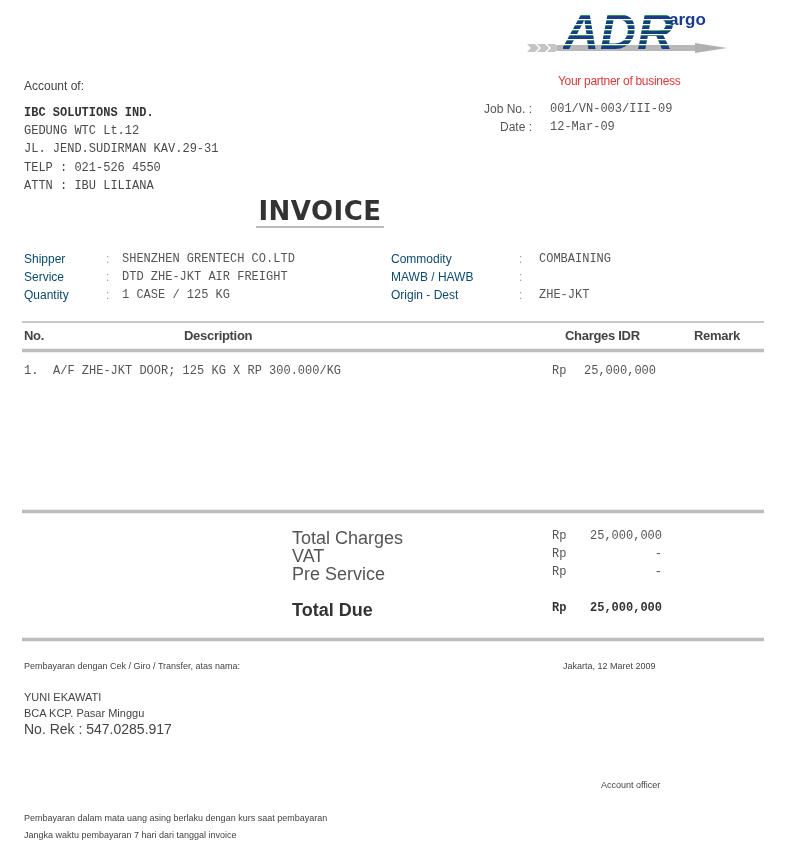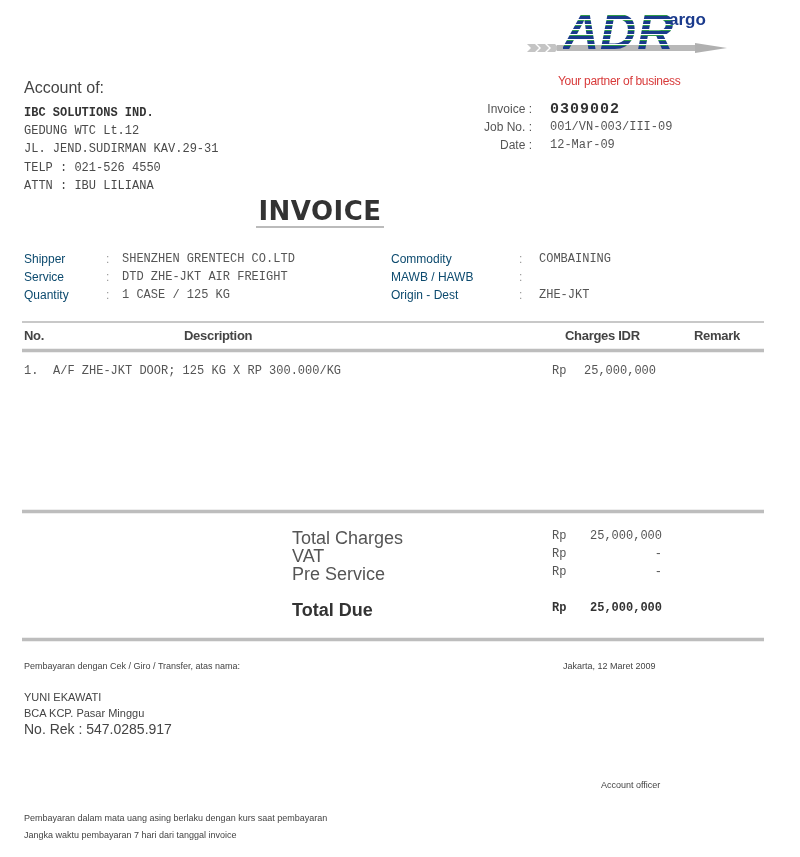--- a/index.html
+++ b/index.html
@@ -10,21 +10,21 @@
 
   
   .logo { left:525px; top:4px; width:210px; height:72px; }
   .logo-adr { position:absolute; left:38px; top:2px; font-family:"Liberation Sans", sans-serif; font-weight:bold; font-style:italic; font-size:50px; letter-spacing:1px; line-height:52px;
      background: repeating-linear-gradient(180deg, #1a3a8c 0px, #1a3a8c 3px, #ffffff 3px, #ffffff 4px, #2f9a4a 4px, #2f9a4a 5px, #1a3a8c 5px);
      -webkit-background-clip:text; background-clip:text; color:transparent; }
   .logo-cargo { position:absolute; left:144px; top:6px; font-family:"Liberation Sans", sans-serif; font-weight:bold; font-size:17px; color:#1a3a8c; }
   .logo-arrow { position:absolute; left:2px; top:38px; width:200px; height:12px; }
   .logo-tagline { position:absolute; left:33px; top:56px; font-family:"Liberation Sans", sans-serif; font-size:12px; color:#d83a3a; letter-spacing:-0.3px;margin-top:14px; }
 
-  .acc-label { left:24px; top:79px; font-size:16px; color:#444; }
+  .acc-label { left:24px; top:79px; font-size:12px; color:#444; }
   .addr { left:24px; top:104px; font-size:12px; line-height:18.2px; color:#4a4a4a; }
   .addr .name { font-weight:bold; color:#333; }
 
   .meta { left:470px; top:100px; font-size:12px; }
   .meta-row { display:flex; height:18px; align-items:center; }
   .meta-label { width:62px; text-align:right; color:#555; font-family:"Liberation Sans", sans-serif; }
   .meta-val { margin-left:18px; color:#555; font-family:"Liberation Mono", monospace; font-size:12px; }
   .meta-val.big { font-size:15px; font-weight:bold; color:#333; letter-spacing:1px; }
 
   .title { left:0; width:640px; top:196px; text-align:center; }
@@ -71,24 +71,20 @@
 <div class="abs acc-label sans">Account of:</div>
 <div class="abs addr serifmono">
   <div class="name">IBC SOLUTIONS IND.</div>
   <div>GEDUNG WTC Lt.12</div>
   <div>JL. JEND.SUDIRMAN KAV.29-31</div>
   <div>TELP : 021-526 4550</div>
   <div>ATTN : IBU LILIANA</div>
 </div>
 
 <div class="abs meta">
-  <div class="meta-row">
-    <span class="meta-label">Invoice :</span>
-    <span class="meta-val big">0309002</span>
-  </div>
   <div class="meta-row">
     <span class="meta-label">Job No. :</span>
     <span class="meta-val">001/VN-003/III-09</span>
   </div>
   <div class="meta-row">
     <span class="meta-label">Date :</span>
     <span class="meta-val">12-Mar-09</span>
   </div>
 </div>
 

